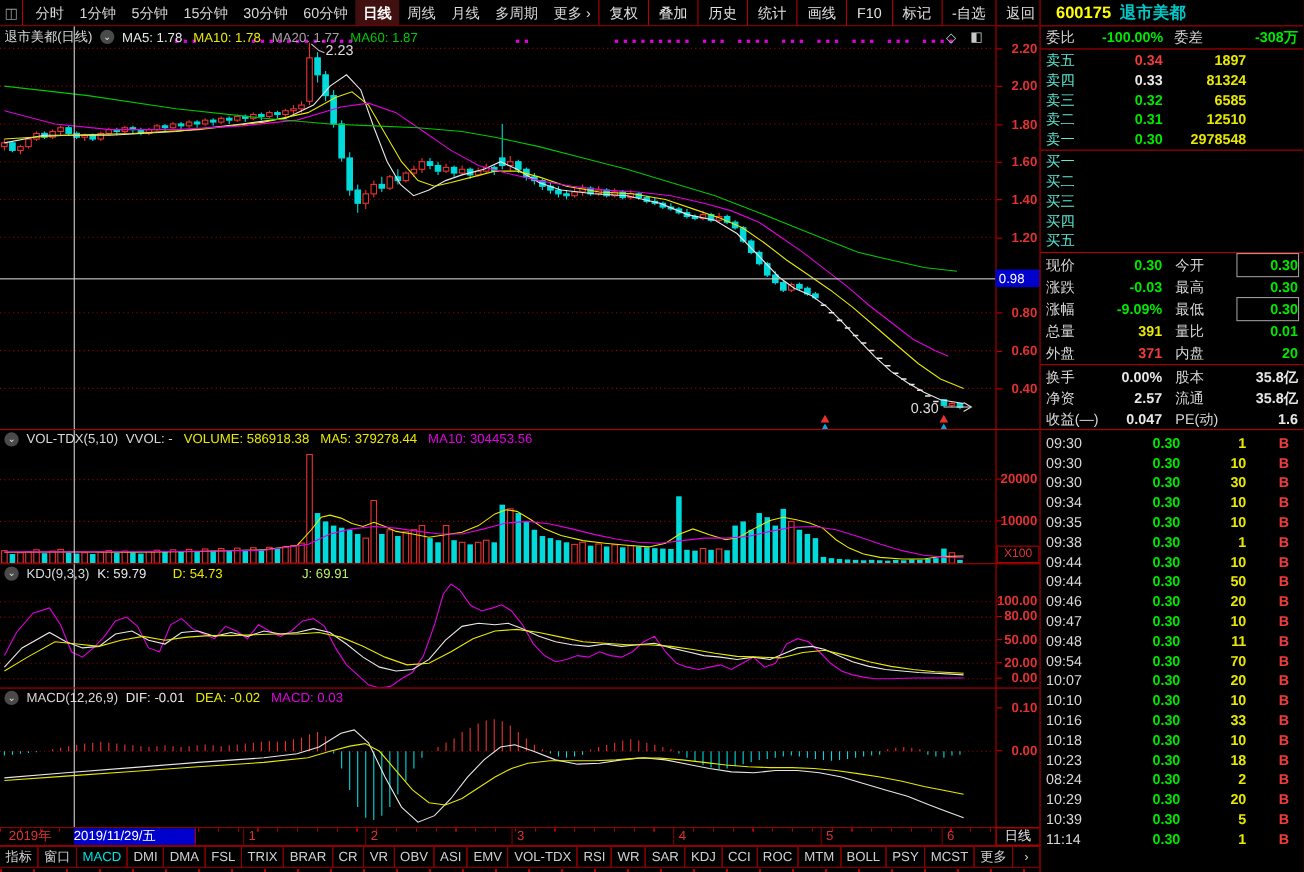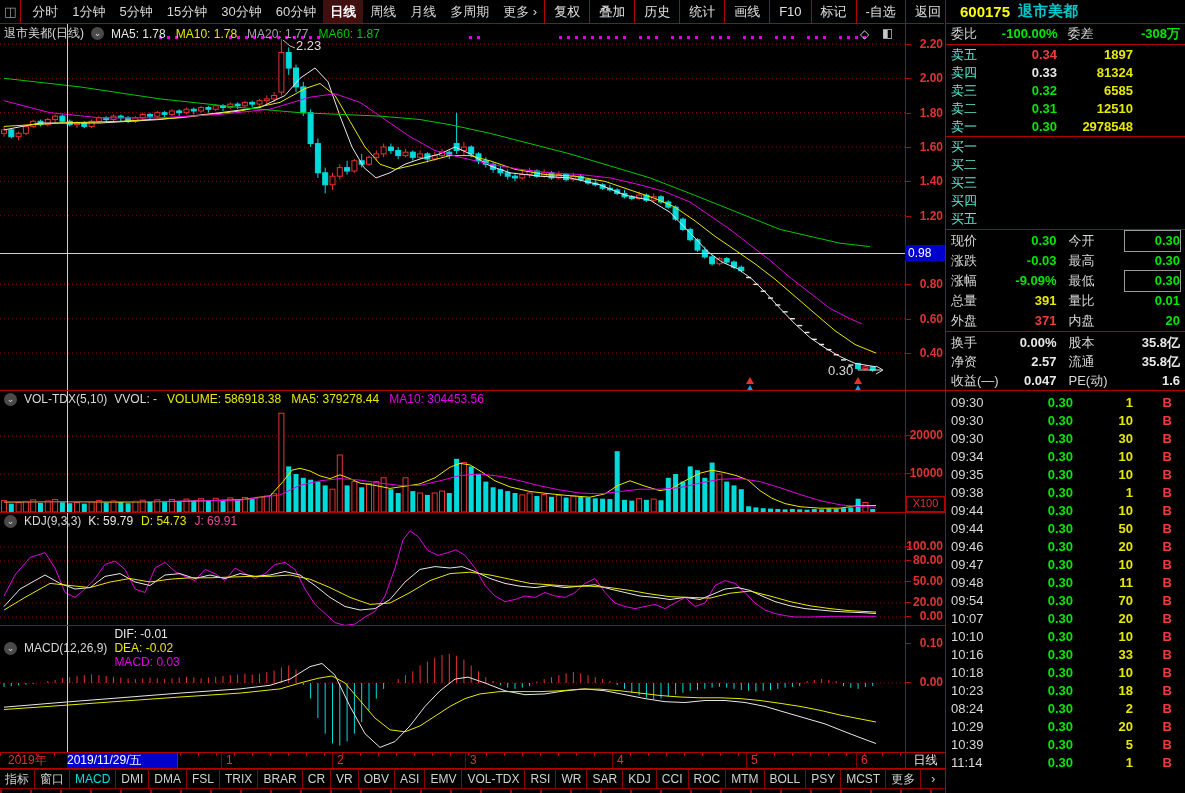--- a/index.html
+++ b/index.html
@@ -572,44 +572,44 @@
         <rect x="870.1999999999999" y="117.96" width="5" height="3.0400000000000063" fill="#00dada"></rect>
         <polyline points="4.0,111.1 60.0,110.7 120.0,111.1 180.0,110.4 240.0,108.8 270.0,105.0 283.0,90.6 292.0,79.2 300.0,77.3 310.0,80.0 320.0,84.9 330.0,87.6 340.0,83.8 350.0,87.6 360.0,92.1 375.0,94.4 390.0,97.4 405.0,95.2 420.0,92.9 435.0,86.8 450.0,76.2 460.0,72.4 470.0,73.9 482.0,81.1 495.0,89.8 510.0,95.9 530.0,100.5 550.0,102.8 570.0,104.7 590.0,106.2 605.0,102.8 618.0,94.4 630.0,89.8 645.0,95.2 660.0,99.7 672.0,97.4 685.0,89.8 700.0,82.2 712.0,79.2 724.0,81.5 736.0,84.5 748.0,89.1 760.0,99.7 772.0,107.3 785.0,112.6 800.0,115.7 820.0,117.2 840.0,117.2 855.0,114.9 876.0,114.5" fill="none" stroke="#e8e800" stroke-width="1"></polyline>
         <polyline points="4.0,110.7 80.0,110.7 160.0,110.4 240.0,109.2 280.0,103.9 300.0,94.4 320.0,89.8 340.0,87.6 360.0,89.1 380.0,92.1 400.0,94.4 420.0,94.4 440.0,89.8 460.0,84.5 480.0,83.0 500.0,85.3 520.0,89.8 540.0,94.8 560.0,99.0 580.0,102.0 600.0,102.8 620.0,100.5 640.0,98.2 660.0,98.2 680.0,96.7 700.0,92.1 720.0,88.3 740.0,87.6 760.0,90.6 780.0,96.7 800.0,103.5 820.0,109.6 840.0,113.8 860.0,115.7 876.0,116.1" fill="none" stroke="#e000e0" stroke-width="1"></polyline>
       </svg>
   </div>
 
   <div class="panel" id="p-kdj" style="top:513px;height:112px;">
     <div class="phead">
       <span class="cicon">⌄</span>
       <span class="ptitle">KDJ(9,3,3)</span>
-      <span style="display:flex;gap:8px;">
+      <span style="display:flex;gap:24px;">
 
       <span style="color: rgb(232, 232, 232);">K: 59.79</span>
           <span style="color: rgb(232, 232, 0);">D: 54.73</span>
-          <span style="color: #ec4899;">J: 69.91</span>
+          <span style="color: #bef264; margin-left: 48px;">J: 69.91</span>
         </span>
     </div>
     <svg id="svg-kdj" width="905" height="112">
         <line x1="0" y1="34" x2="905" y2="34" stroke="#9c0000" stroke-dasharray="1,3"></line>
         <line x1="0" y1="48" x2="905" y2="48" stroke="#9c0000" stroke-dasharray="1,3"></line>
         <line x1="0" y1="69" x2="905" y2="69" stroke="#9c0000" stroke-dasharray="1,3"></line>
         <line x1="0" y1="90" x2="905" y2="90" stroke="#9c0000" stroke-dasharray="1,3"></line>
         <line x1="0" y1="104" x2="905" y2="104" stroke="#9c0000" stroke-dasharray="1,3"></line>
         <polyline points="4.0,83.0 15.0,62.0 30.0,44.5 45.0,39.6 55.0,55.0 65.0,79.5 75.0,84.4 85.0,76.0 95.0,65.5 105.0,51.5 115.0,48.0 125.0,56.4 135.0,76.0 145.0,79.5 155.0,55.0 165.0,49.4 175.0,58.5 185.0,63.4 195.0,67.6 205.0,56.4 215.0,60.6 225.0,67.6 235.0,55.0 245.0,60.6 255.0,65.5 265.0,60.6 275.0,51.5 285.0,49.4 295.0,56.4 305.0,76.0 315.0,91.4 325.0,100.5 335.0,109.6 345.0,112.4 355.0,111.0 365.0,104.0 375.0,98.4 385.0,83.0 395.0,55.0 403.0,27.0 410.0,17.9 418.0,23.5 428.0,37.5 438.0,42.4 448.0,39.6 456.0,36.8 465.0,42.4 475.0,55.0 485.0,72.5 495.0,83.0 505.0,88.6 515.0,86.5 525.0,83.0 535.0,84.4 545.0,79.5 555.0,83.0 565.0,84.4 575.0,79.5 585.0,70.4 595.0,65.5 605.0,79.5 615.0,90.0 625.0,93.5 635.0,95.6 645.0,93.5 655.0,91.4 665.0,95.6 675.0,90.0 685.0,84.4 695.0,93.5 705.0,90.0 715.0,72.5 725.0,67.6 735.0,70.4 745.0,79.5 755.0,90.0 765.0,97.0 775.0,100.5 785.0,102.6 795.0,104.0 810.0,104.0 830.0,103.3 850.0,103.3 876.0,103.3" fill="none" stroke="#e000e0" stroke-width="1"></polyline>
         <polyline points="4.0,93.5 20.0,76.0 45.0,62.0 60.0,70.4 75.0,76.0 90.0,74.6 105.0,63.4 120.0,60.6 135.0,69.0 150.0,72.5 165.0,62.0 180.0,60.6 195.0,65.5 210.0,62.0 225.0,65.5 240.0,60.6 255.0,63.4 270.0,62.0 285.0,58.5 300.0,62.0 315.0,72.5 330.0,84.4 345.0,93.5 360.0,97.0 375.0,95.6 390.0,86.5 405.0,69.0 420.0,56.4 435.0,53.6 450.0,55.0 462.0,53.6 475.0,58.5 490.0,65.5 505.0,70.4 520.0,73.2 535.0,74.6 550.0,72.5 565.0,74.6 580.0,73.2 595.0,71.8 610.0,76.0 625.0,79.5 640.0,83.0 655.0,84.4 670.0,86.5 685.0,84.4 700.0,86.5 712.0,81.6 725.0,76.0 738.0,74.6 750.0,77.4 762.0,83.0 775.0,88.6 790.0,92.8 805.0,95.6 820.0,97.0 835.0,98.4 850.0,99.1 865.0,99.8 876.0,100.5" fill="none" stroke="#e8e8e8" stroke-width="1"></polyline>
         <polyline points="4.0,97.0 25.0,84.4 50.0,70.4 70.0,72.5 90.0,74.6 110.0,69.0 130.0,65.5 150.0,69.0 170.0,66.2 190.0,64.8 210.0,64.8 230.0,64.1 250.0,63.4 270.0,63.4 290.0,62.0 310.0,66.2 330.0,74.6 350.0,84.4 370.0,91.4 390.0,90.0 410.0,79.5 430.0,67.6 450.0,60.6 470.0,59.2 490.0,62.0 510.0,66.2 530.0,70.4 550.0,71.8 570.0,73.2 590.0,73.2 610.0,74.6 630.0,77.4 650.0,80.9 670.0,83.7 690.0,84.4 710.0,85.1 730.0,80.2 750.0,78.1 770.0,83.0 790.0,88.6 810.0,92.8 830.0,95.6 850.0,97.7 876.0,99.1" fill="none" stroke="#e8e800" stroke-width="1"></polyline>
       </svg>
   </div>
 
   <div class="panel" id="p-macd" style="top:626px;height:126px;">
     <div class="phead">
       <span class="cicon">⌄</span>
       <span class="ptitle">MACD(12,26,9)</span>
-      <span style="display:flex;flex-direction:column;">
+      <span style="display:flex;gap:10px;">
 
       <span style="color: rgb(232, 232, 232);">DIF: -0.01</span>
           <span style="color: rgb(232, 232, 0);">DEA: -0.02</span>
           <span style="color: rgb(224, 0, 224);">MACD: 0.03</span>
         </span>
     </div>
     <svg id="svg-macd" width="905" height="126">
         <line x1="0" y1="57" x2="905" y2="57" stroke="#9c0000" stroke-dasharray="1,3"></line>
         <line x1="4" y1="57" x2="4" y2="60.9" stroke="#00dada"></line>
         <line x1="11.3" y1="57" x2="11.3" y2="60.12" stroke="#00dada"></line>

